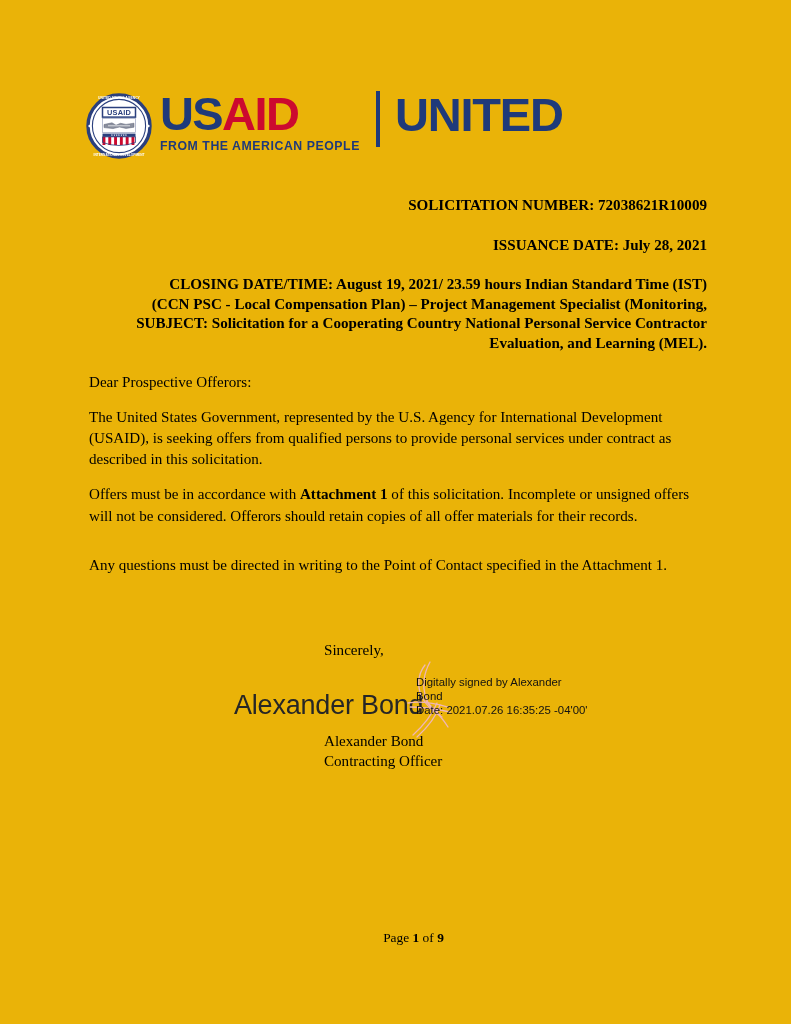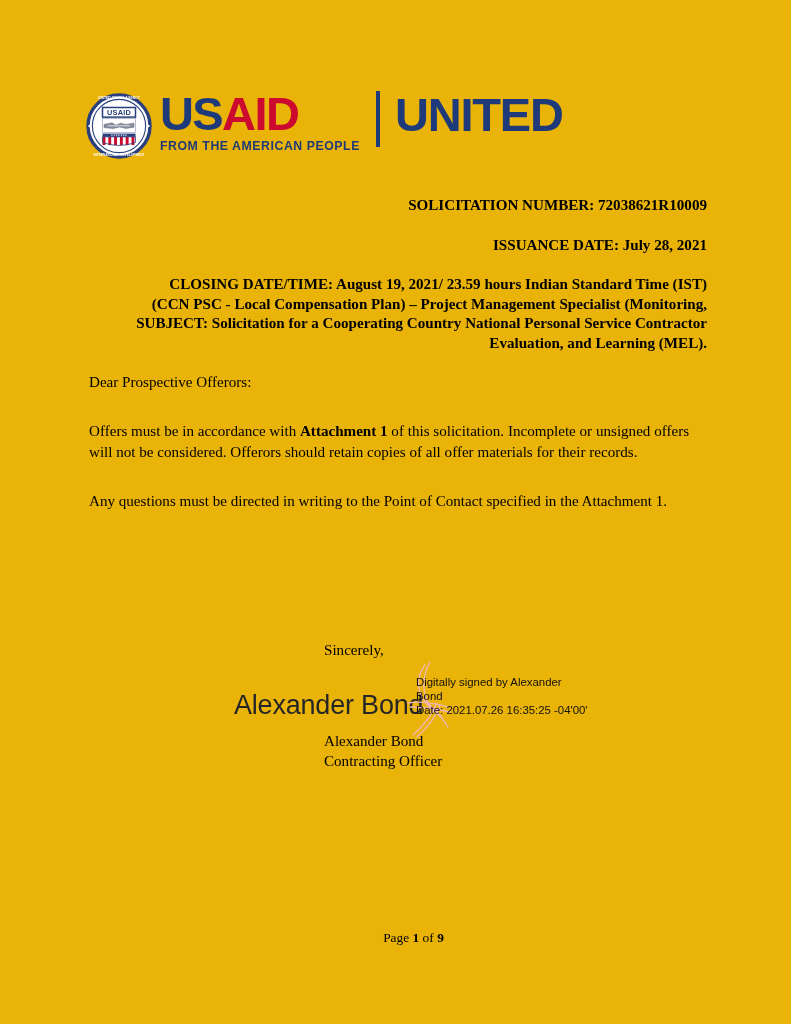--- a/index.html
+++ b/index.html
@@ -264,20 +264,21 @@
     <div class="blk bold">(CCN PSC - Local Compensation Plan) – Project Management Specialist (Monitoring,</div>
     <div class="blk bold">SUBJECT: Solicitation for a Cooperating Country National Personal Service Contractor</div>
     <div class="blk bold">Evaluation, and Learning (MEL).</div>
 
     <div class="sp-18"></div>
 
     <div class="para">Dear Prospective Offerors:</div>
 
     <div class="sp-14"></div>
 
+    <div class="para">The United States Government, represented by the U.S. Agency for International Development (USAID), is seeking offers from qualified persons to provide personal services under contract as described in this solicitation.</div>
 
     <div class="sp-14"></div>
 
     <div class="para"><span>Offers must be in accordance with </span><b>Attachment 1</b><span> of this solicitation.  Incomplete or unsigned offers will not be considered.  Offerors should retain copies of all offer materials for their records.</span></div>
 
     <div class="sp-14"></div>
 
 
     <div class="sp-14"></div>
 

